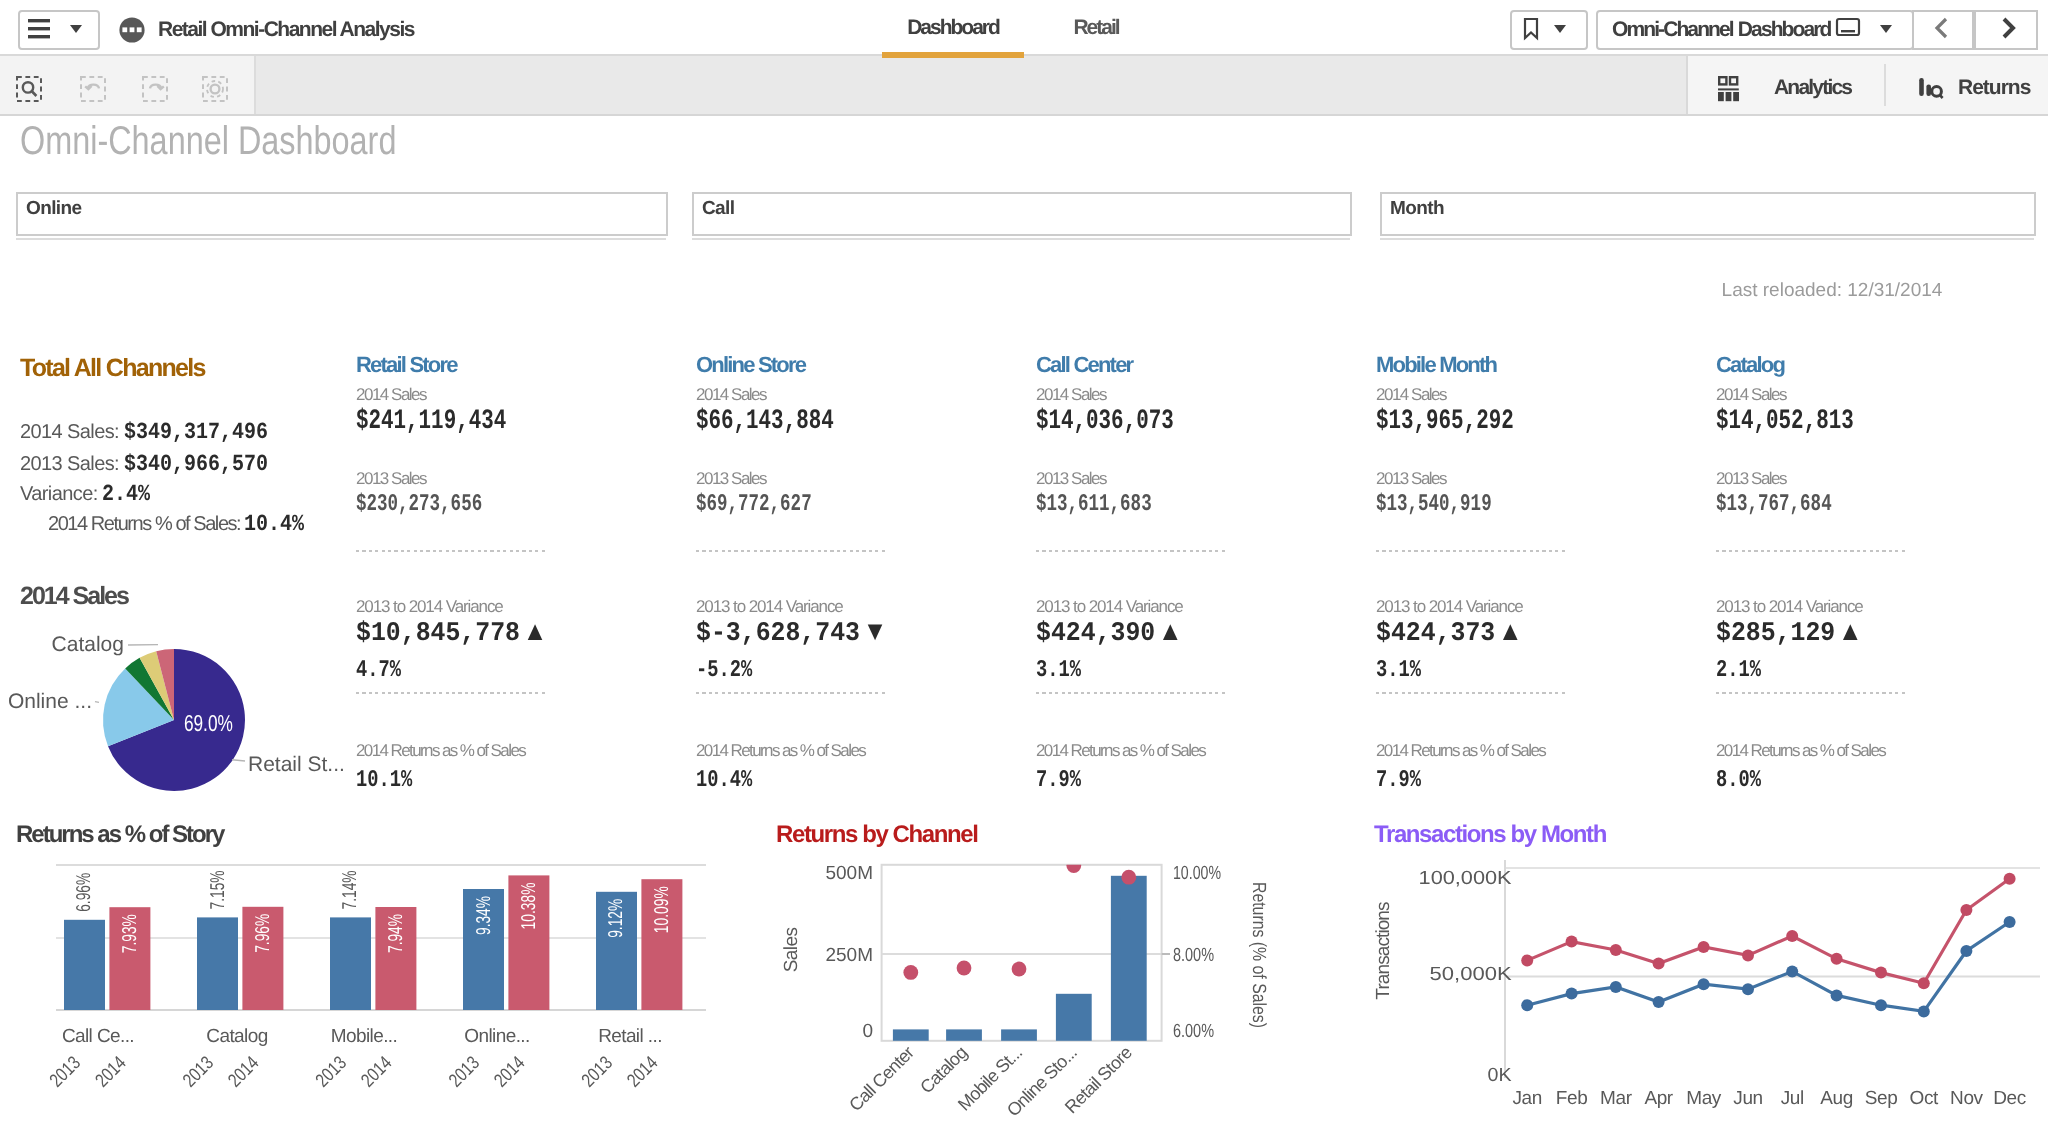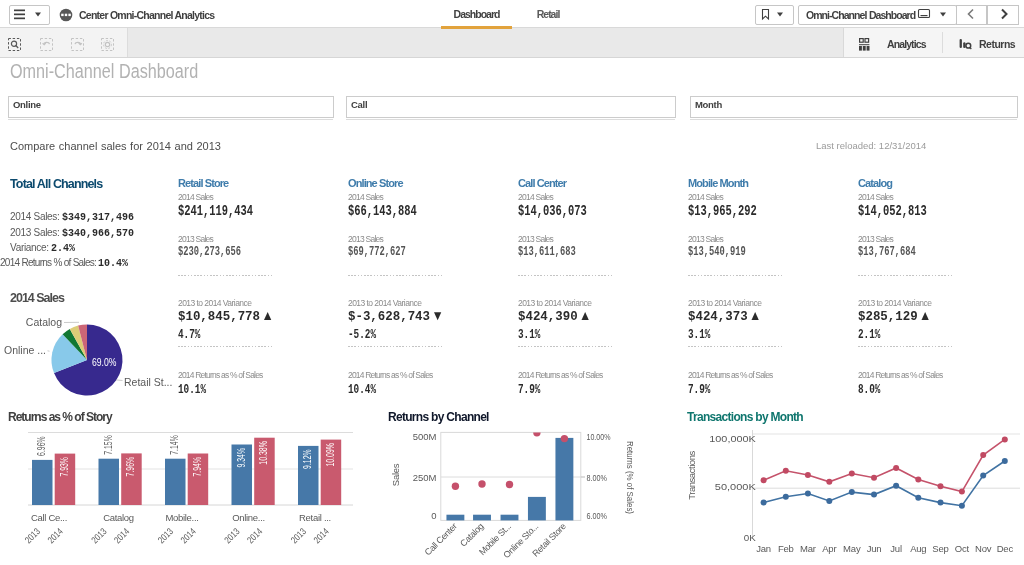--- a/index.html
+++ b/index.html
@@ -21,21 +21,21 @@
  <rect x="1" y="8.5" width="11" height="1.7" fill="#404040"></rect>
  <path d="M22 3.5 L28 3.5 L25 7.5 Z" fill="#404040"></path>
 </svg>
 
 <svg class="abs" style="left:59px;top:8px" width="14" height="14" viewBox="0 0 14 14">
  <circle cx="7" cy="7" r="6.3" fill="#585858"></circle>
  <rect x="2.2" y="5.7" width="2.4" height="2.4" fill="#fff"></rect>
  <rect x="5.8" y="5.7" width="2.4" height="2.4" fill="#fff"></rect>
  <rect x="9.4" y="5.7" width="2.4" height="2.4" fill="#fff"></rect>
 </svg>
-<div class="abs b" style="left:79px;top:10px;font-size:10.5px;line-height:11px;letter-spacing:-0.75px;color:#404040">Center Omni-Channel Analytics</div>
+<div class="abs b" style="left:79px;top:10px;font-size:10.5px;line-height:11px;letter-spacing:-0.75px;color:#404040">Retail Omni-Channel Analysis</div>
 
 <div class="abs b" style="left:441px;top:9px;width:71px;text-align:center;font-size:10.5px;line-height:11px;letter-spacing:-1px;color:#404040">Dashboard</div>
 <div class="abs" style="left:441px;top:25.5px;width:71px;height:3px;background:#e2a33c;z-index:5"></div>
 <div class="abs b" style="left:518px;top:9px;width:60px;text-align:center;font-size:10.5px;line-height:11px;letter-spacing:-1px;color:#595959">Retail</div>
 
 <div class="abs" style="left:755px;top:5px;width:37px;height:18px;border:1px solid #c6c6c6;border-radius:2px"></div>
 <svg class="abs" style="left:761px;top:9px" width="26" height="11" viewBox="0 0 26 11">
  <path d="M1.5 0.5 h6 v9.5 l-3 -2.8 l-3 2.8 z" fill="none" stroke="#404040" stroke-width="1.1"></path>
  <path d="M16 3.5 L22 3.5 L19 7.5 Z" fill="#404040"></path>
 </svg>
@@ -101,28 +101,27 @@
 <div class="abs" style="left:8px;top:96px;width:324px;height:20px;border:1px solid #ccc"></div>
 <div class="abs" style="left:8px;top:119px;width:325px;height:1px;background:#dcdcdc"></div>
 <div class="abs b" style="left:13px;top:100px;font-size:9.5px;line-height:10px;letter-spacing:-0.3px;color:#404040">Online</div>
 <div class="abs" style="left:346px;top:96px;width:328px;height:20px;border:1px solid #ccc"></div>
 <div class="abs" style="left:346px;top:119px;width:329px;height:1px;background:#dcdcdc"></div>
 <div class="abs b" style="left:351px;top:100px;font-size:9.5px;line-height:10px;letter-spacing:-0.3px;color:#404040">Call</div>
 <div class="abs" style="left:690px;top:96px;width:326px;height:20px;border:1px solid #ccc"></div>
 <div class="abs" style="left:690px;top:119px;width:327px;height:1px;background:#dcdcdc"></div>
 <div class="abs b" style="left:695px;top:100px;font-size:9.5px;line-height:10px;letter-spacing:-0.3px;color:#404040">Month</div>
 
-<div class="abs" style="left:10px;top:141px;font-size:11px;line-height:11px;word-spacing:0.5px;color:#4d4d4d">Compare channel sales for 2014 and 2013</div>
-<div class="abs" style="left:816px;top:140.5px;width:200px;text-align:left;font-size:9.5px;line-height:10px;color:#9b9b9b">Last reloaded: 12/31/2014</div>
-
-<div class="abs b" style="left:10px;top:178px;font-size:12.5px;line-height:13px;letter-spacing:-0.85px;color:#0c4a6e">Total All Channels</div>
+<div class="abs" style="left:816px;top:140.5px;width:200px;text-align:center;font-size:9.5px;line-height:10px;color:#9b9b9b">Last reloaded: 12/31/2014</div>
+
+<div class="abs b" style="left:10px;top:178px;font-size:12.5px;line-height:13px;letter-spacing:-0.85px;color:#a16207">Total All Channels</div>
 <div class="abs" style="left:10px;top:211.3px;font-size:10px;line-height:11px;letter-spacing:-0.3px;color:#595959">2014 Sales: <span class="b mi" style="color:#2b2b2b">$349,317,496</span></div>
 <div class="abs" style="left:10px;top:226.5px;font-size:10px;line-height:11px;letter-spacing:-0.3px;color:#595959">2013 Sales: <span class="b mi" style="color:#2b2b2b">$340,966,570</span></div>
 <div class="abs" style="left:10px;top:241.7px;font-size:10px;line-height:11px;letter-spacing:-0.3px;color:#595959">Variance: <span class="b mi" style="color:#2b2b2b">2.4%</span></div>
-<div class="abs" style="left:0;top:257.2px;font-size:10px;line-height:11px;letter-spacing:-0.72px;color:#595959">2014 Returns % of Sales: <span class="b mi" style="color:#2b2b2b">10.4%</span></div>
+<div class="abs" style="left:24px;top:257.2px;font-size:10px;line-height:11px;letter-spacing:-0.72px;color:#595959">2014 Returns % of Sales: <span class="b mi" style="color:#2b2b2b">10.4%</span></div>
 <div class="abs b" style="left:10px;top:291.5px;font-size:12.5px;line-height:13px;letter-spacing:-1.0px;color:#4d4d4d">2014 Sales</div>
 
 <svg class="abs" style="left:0;top:310px" width="180" height="100" viewBox="0 0 180 100">
  <path d="M87 50 L87 14.5 A35.5 35.5 0 1 1 54.0 63.1 Z" fill="#37298e"></path>
  <path d="M87 50 L54.0 63.1 A35.5 35.5 0 0 1 62.6 24.2 Z" fill="#88c9ea"></path>
  <path d="M87 50 L62.6 24.2 A35.5 35.5 0 0 1 69.8 18.9 Z" fill="#117733"></path>
  <path d="M87 50 L69.8 18.9 A35.5 35.5 0 0 1 78.1 15.6 Z" fill="#ddcc77"></path>
  <path d="M87 50 L78.1 15.6 A35.5 35.5 0 0 1 87 14.5 Z" fill="#cc6677"></path>
  <path d="M64 12.5 L79 12.3" stroke="#b5b5b5" stroke-width="0.7"></path>
  <path d="M47.5 40.8 L49.5 41.2" stroke="#b5b5b5" stroke-width="0.7"></path>
@@ -192,22 +191,22 @@
 <div class="abs b mono" style="left:858px;top:246.4px;font-size:12px;line-height:13px;color:#555;transform:scaleX(0.73)">$13,767,684</div>
 <div class="abs" style="left:858px;top:274.5px;width:96px;height:1px;background:repeating-linear-gradient(90deg,#c4c4c4 0 1.6px,transparent 1.6px 3.2px)"></div>
 <div class="abs" style="left:858px;top:298.8px;font-size:8.5px;line-height:9px;letter-spacing:-0.55px;color:#8a8a8a">2013 to 2014 Variance</div>
 <div class="abs b mono" style="left:858px;top:308.6px;font-size:13.5px;line-height:14px;color:#2b2b2b;transform:scaleX(0.92)">$285,129<span style="font-family:&quot;Liberation Sans&quot;,sans-serif;padding-left:1.5px">▲</span></div>
 <div class="abs b mono" style="left:858px;top:328.8px;font-size:12px;line-height:13px;color:#2b2b2b;transform:scaleX(0.78)">2.1%</div>
 <div class="abs" style="left:858px;top:346px;width:96px;height:1px;background:repeating-linear-gradient(90deg,#c4c4c4 0 1.6px,transparent 1.6px 3.2px)"></div>
 <div class="abs" style="left:858px;top:371px;font-size:8.5px;line-height:9px;letter-spacing:-0.8px;color:#8a8a8a">2014 Returns as % of Sales</div>
 <div class="abs b mono" style="left:858px;top:383.9px;font-size:12px;line-height:13px;color:#2b2b2b;transform:scaleX(0.78)">8.0%</div>
 
 <div class="abs b" style="left:8px;top:411px;font-size:12px;line-height:13px;letter-spacing:-1.0px;color:#404040">Returns as % of Story</div>
-<div class="abs b" style="left:388px;top:411px;font-size:12px;line-height:13px;letter-spacing:-0.7px;color:#0f172a">Returns by Channel</div>
-<div class="abs b" style="left:687px;top:411px;font-size:12px;line-height:13px;letter-spacing:-0.7px;color:#0f766e">Transactions by Month</div>
+<div class="abs b" style="left:388px;top:411px;font-size:12px;line-height:13px;letter-spacing:-0.7px;color:#b91c1c">Returns by Channel</div>
+<div class="abs b" style="left:687px;top:411px;font-size:12px;line-height:13px;letter-spacing:-0.7px;color:#8b5cf6">Transactions by Month</div>
 
 <svg class="abs" style="left:0;top:405px" width="360" height="160" viewBox="0 0 360 160">
 <line x1="28" y1="27.5" x2="353" y2="27.5" stroke="#dcdcdc" stroke-width="1"></line>
 <line x1="28" y1="64" x2="353" y2="64" stroke="#e3e3e3" stroke-width="1"></line>
 <line x1="28" y1="100" x2="353" y2="100" stroke="#d6d6d6" stroke-width="1"></line>
 <rect x="32.0" y="54.9" width="20.5" height="45.1" fill="#4678a8"></rect>
 <rect x="54.7" y="48.6" width="20.5" height="51.4" fill="#c95a6e"></rect>
 <text transform="translate(45.2,50.9) rotate(-90)" font-size="10" textLength="19.5" lengthAdjust="spacingAndGlyphs" fill="#595959">6.96%</text>
 <text transform="translate(68.0,52.1) rotate(-90)" text-anchor="end" font-size="10" textLength="19.5" lengthAdjust="spacingAndGlyphs" fill="#fff">7.93%</text>
 <text x="49.0" y="116" text-anchor="middle" font-size="9.5" letter-spacing="-0.3" fill="#595959">Call Ce...</text>

